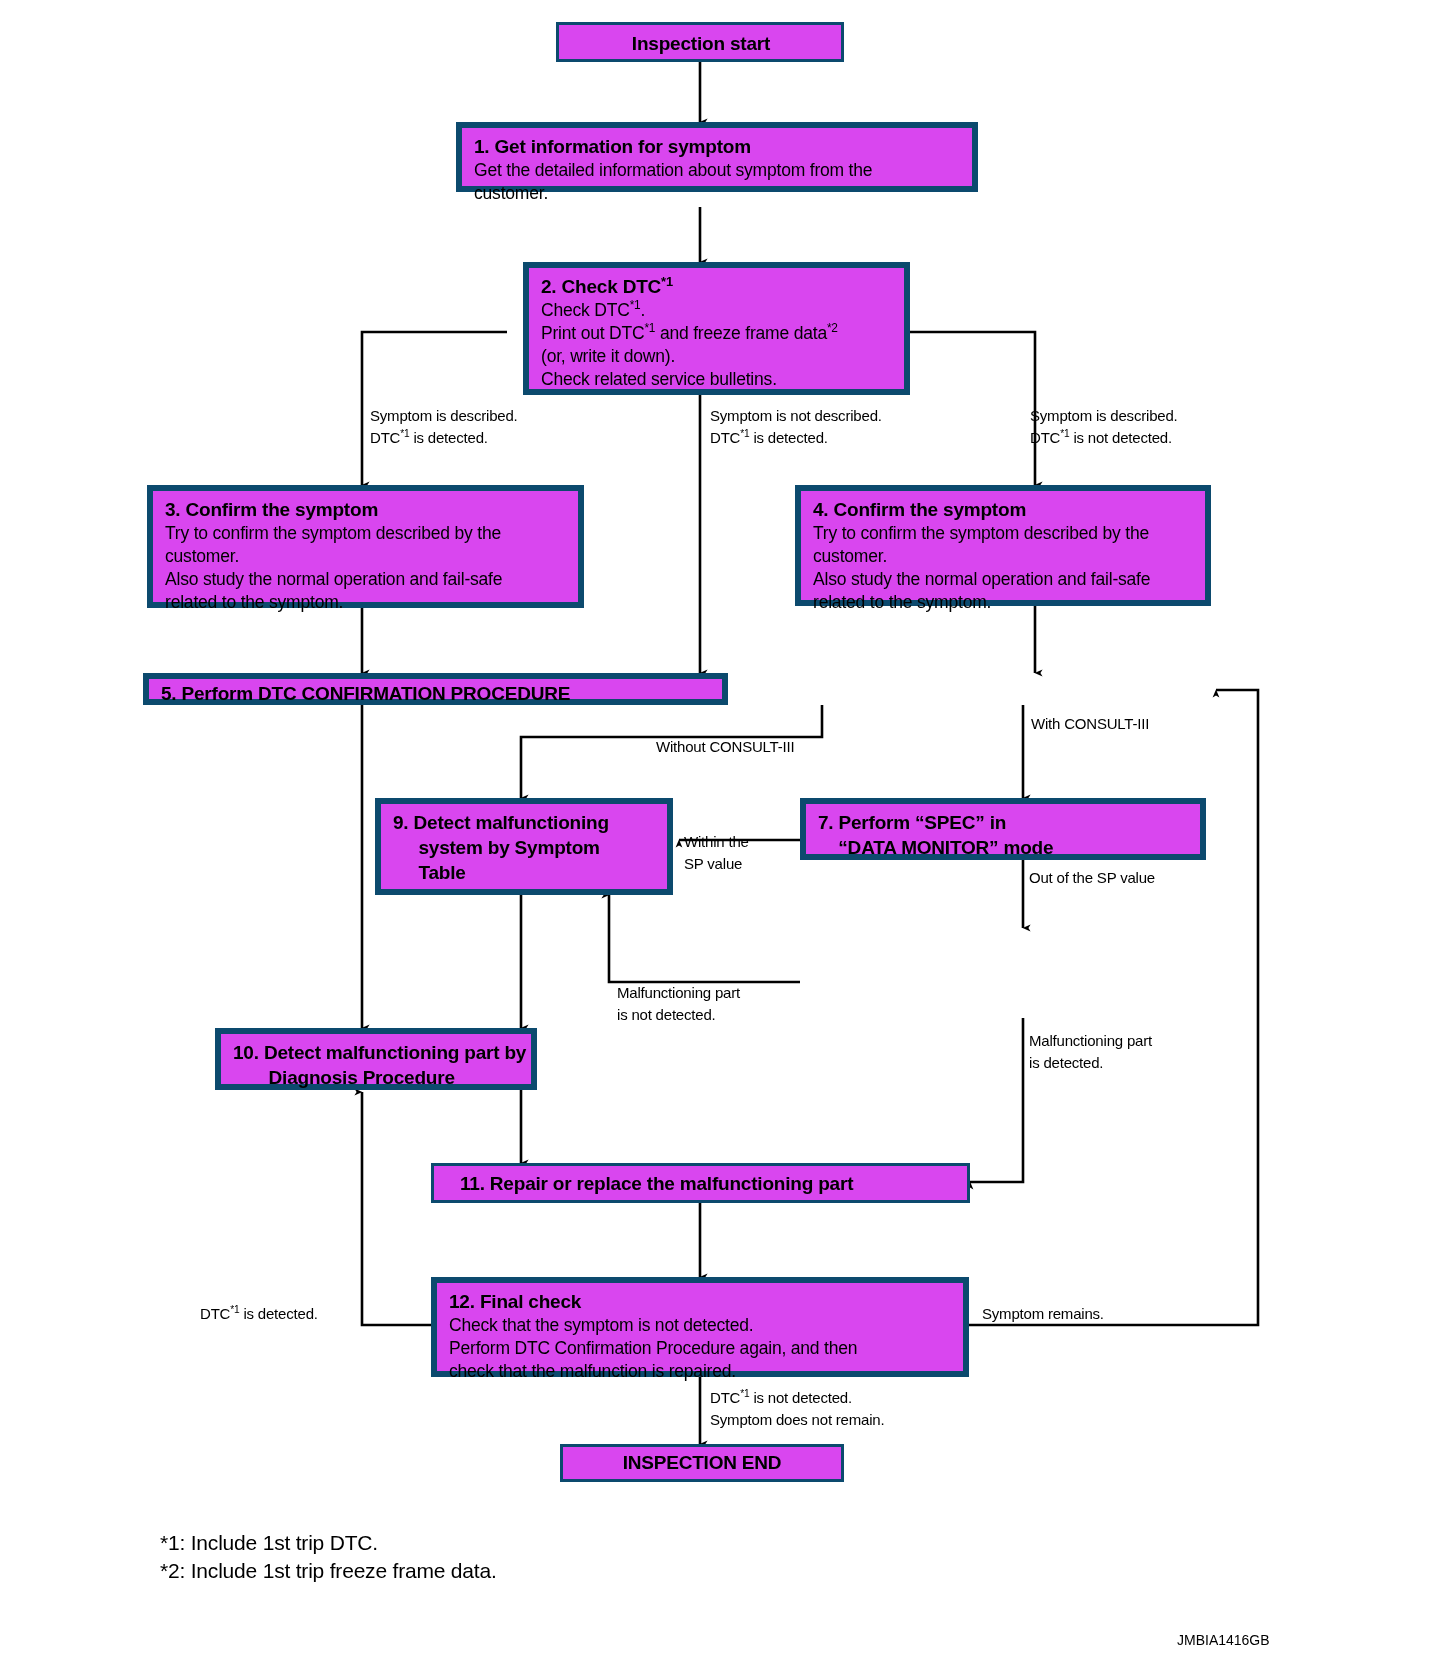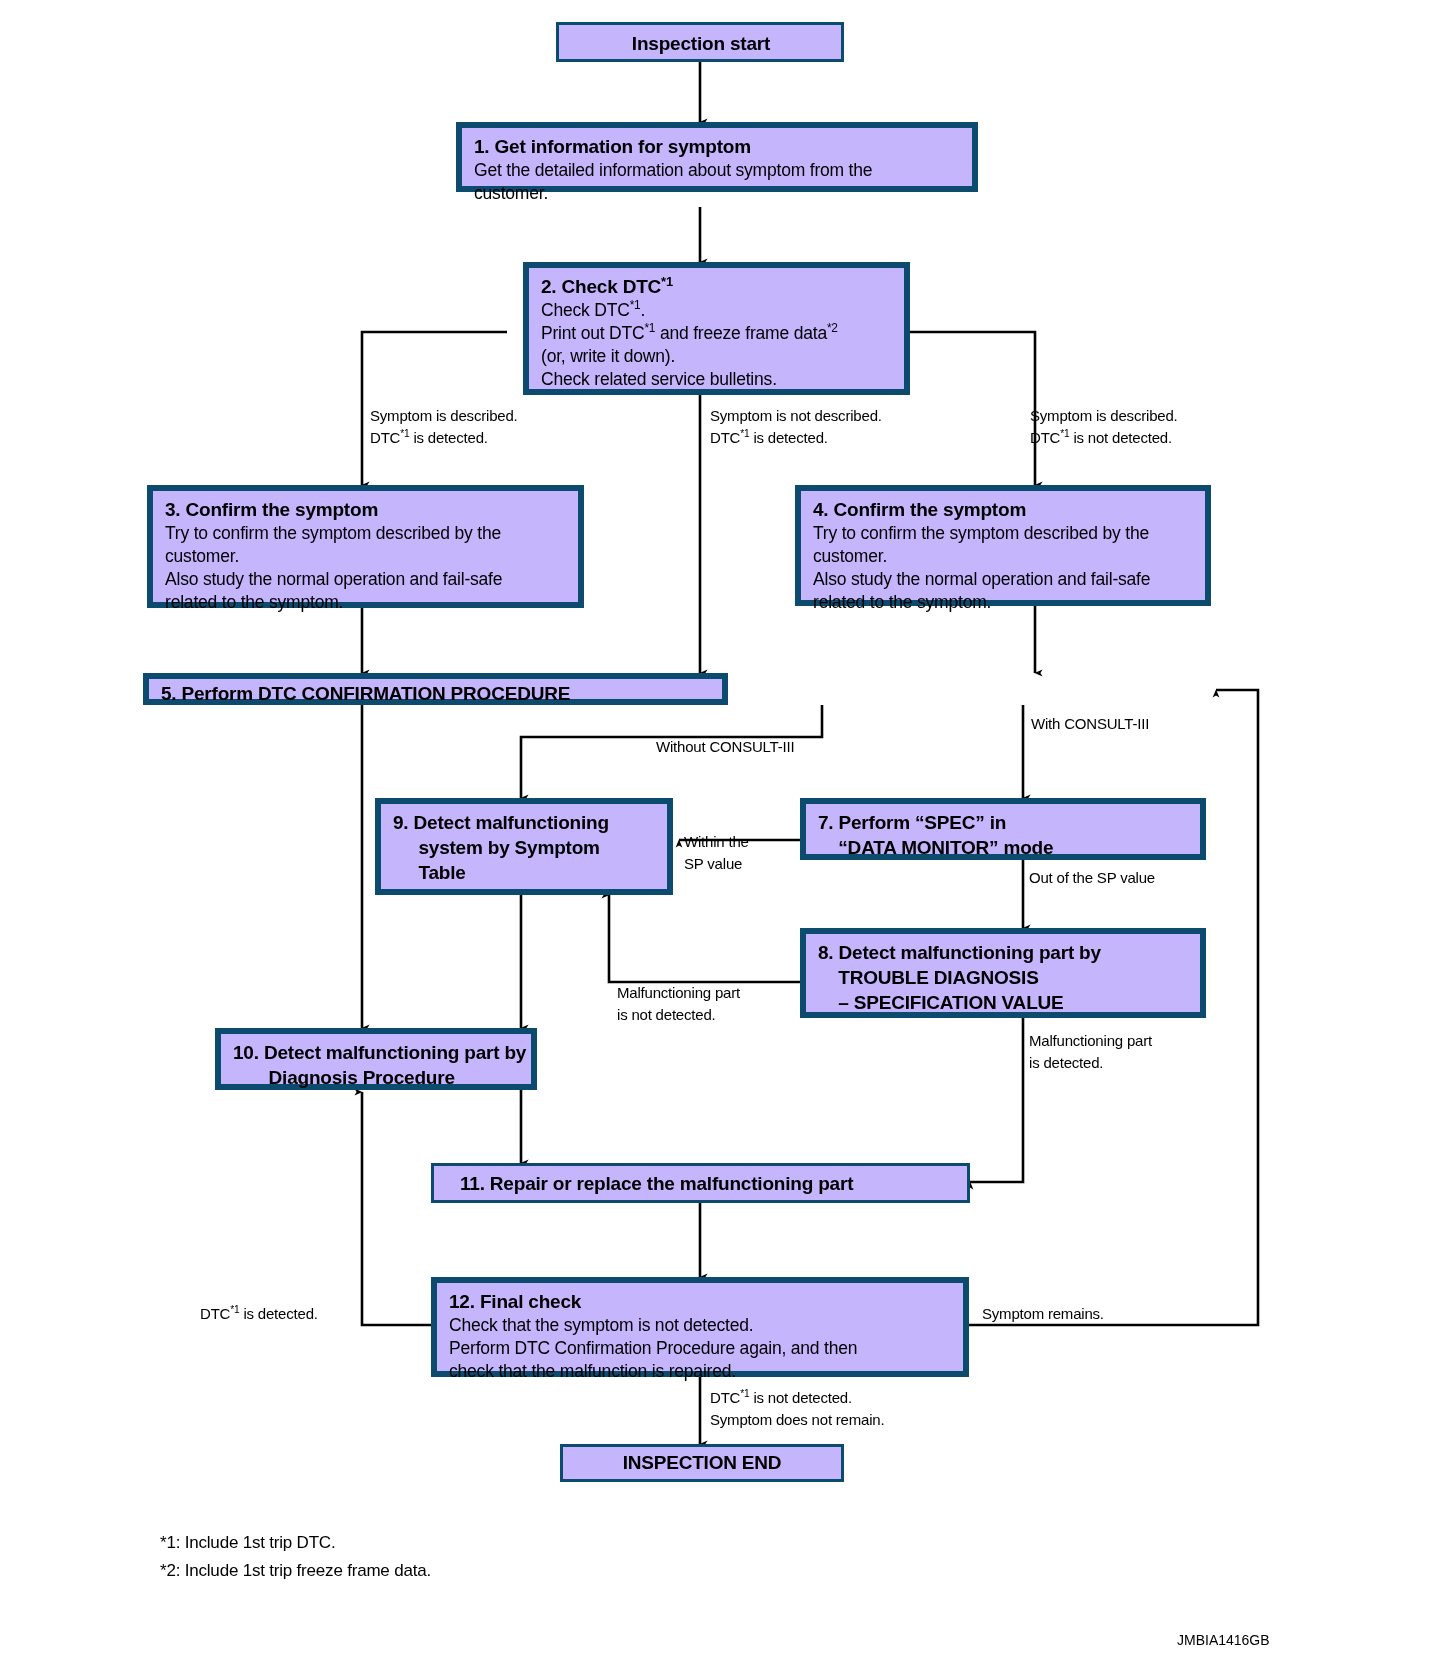--- a/index.html
+++ b/index.html
@@ -23,21 +23,21 @@
     left: 0;
     top: 0;
     width: 1456px;
     height: 1664px;
     pointer-events: none;
   }
   .node {
     position: absolute;
     box-sizing: border-box;
     border: 6px solid #0c4a6e;
-    background: #c4b5fd;
+    background: #d946ef;
     padding: 6px 10px 7px 12px;
   }
   .node.thick { border-width: 3px; }
   .node .title {
     font-weight: bold;
     font-size: 19px;
     line-height: 25px;
     letter-spacing: -0.2px;
     white-space: pre;
   }
@@ -51,21 +51,21 @@
   .node.center .title { text-align: center; }
   .edge-label {
     position: absolute;
     font-size: 15px;
     line-height: 22px;
     letter-spacing: -0.2px;
     white-space: pre;
   }
   .note {
     position: absolute;
-    font-size: 17px;
+    font-size: 21px;
     line-height: 25px;
     letter-spacing: -0.2px;
     white-space: pre;
   }
   .refcode {
     position: absolute;
     font-size: 14px;
     letter-spacing: 0px;
     white-space: pre;
   }
@@ -195,25 +195,20 @@
   <div class="node" style="left:800px; top:798px; width:406px; height:62px;">
     <div class="title">7. Perform “SPEC” in
     “DATA MONITOR” mode</div>
   </div>
 
   <div class="edge-label" style="left:684px; top:831px;">Within the
 SP value</div>
 
   <div class="edge-label" style="left:1029px; top:867px;">Out of the SP value</div>
 
-  <div class="node" style="left:800px; top:928px; width:406px; height:90px;">
-    <div class="title">8. Detect malfunctioning part by
-    TROUBLE DIAGNOSIS
-    – SPECIFICATION VALUE</div>
-  </div>
 
   <div class="edge-label" style="left:617px; top:982px;">Malfunctioning part
 is not detected.</div>
 
   <div class="edge-label" style="left:1029px; top:1030px;">Malfunctioning part
 is detected.</div>
 
   <div class="node" style="left:215px; top:1028px; width:322px; height:62px;">
     <div class="title">10. Detect malfunctioning part by
        Diagnosis Procedure</div>

